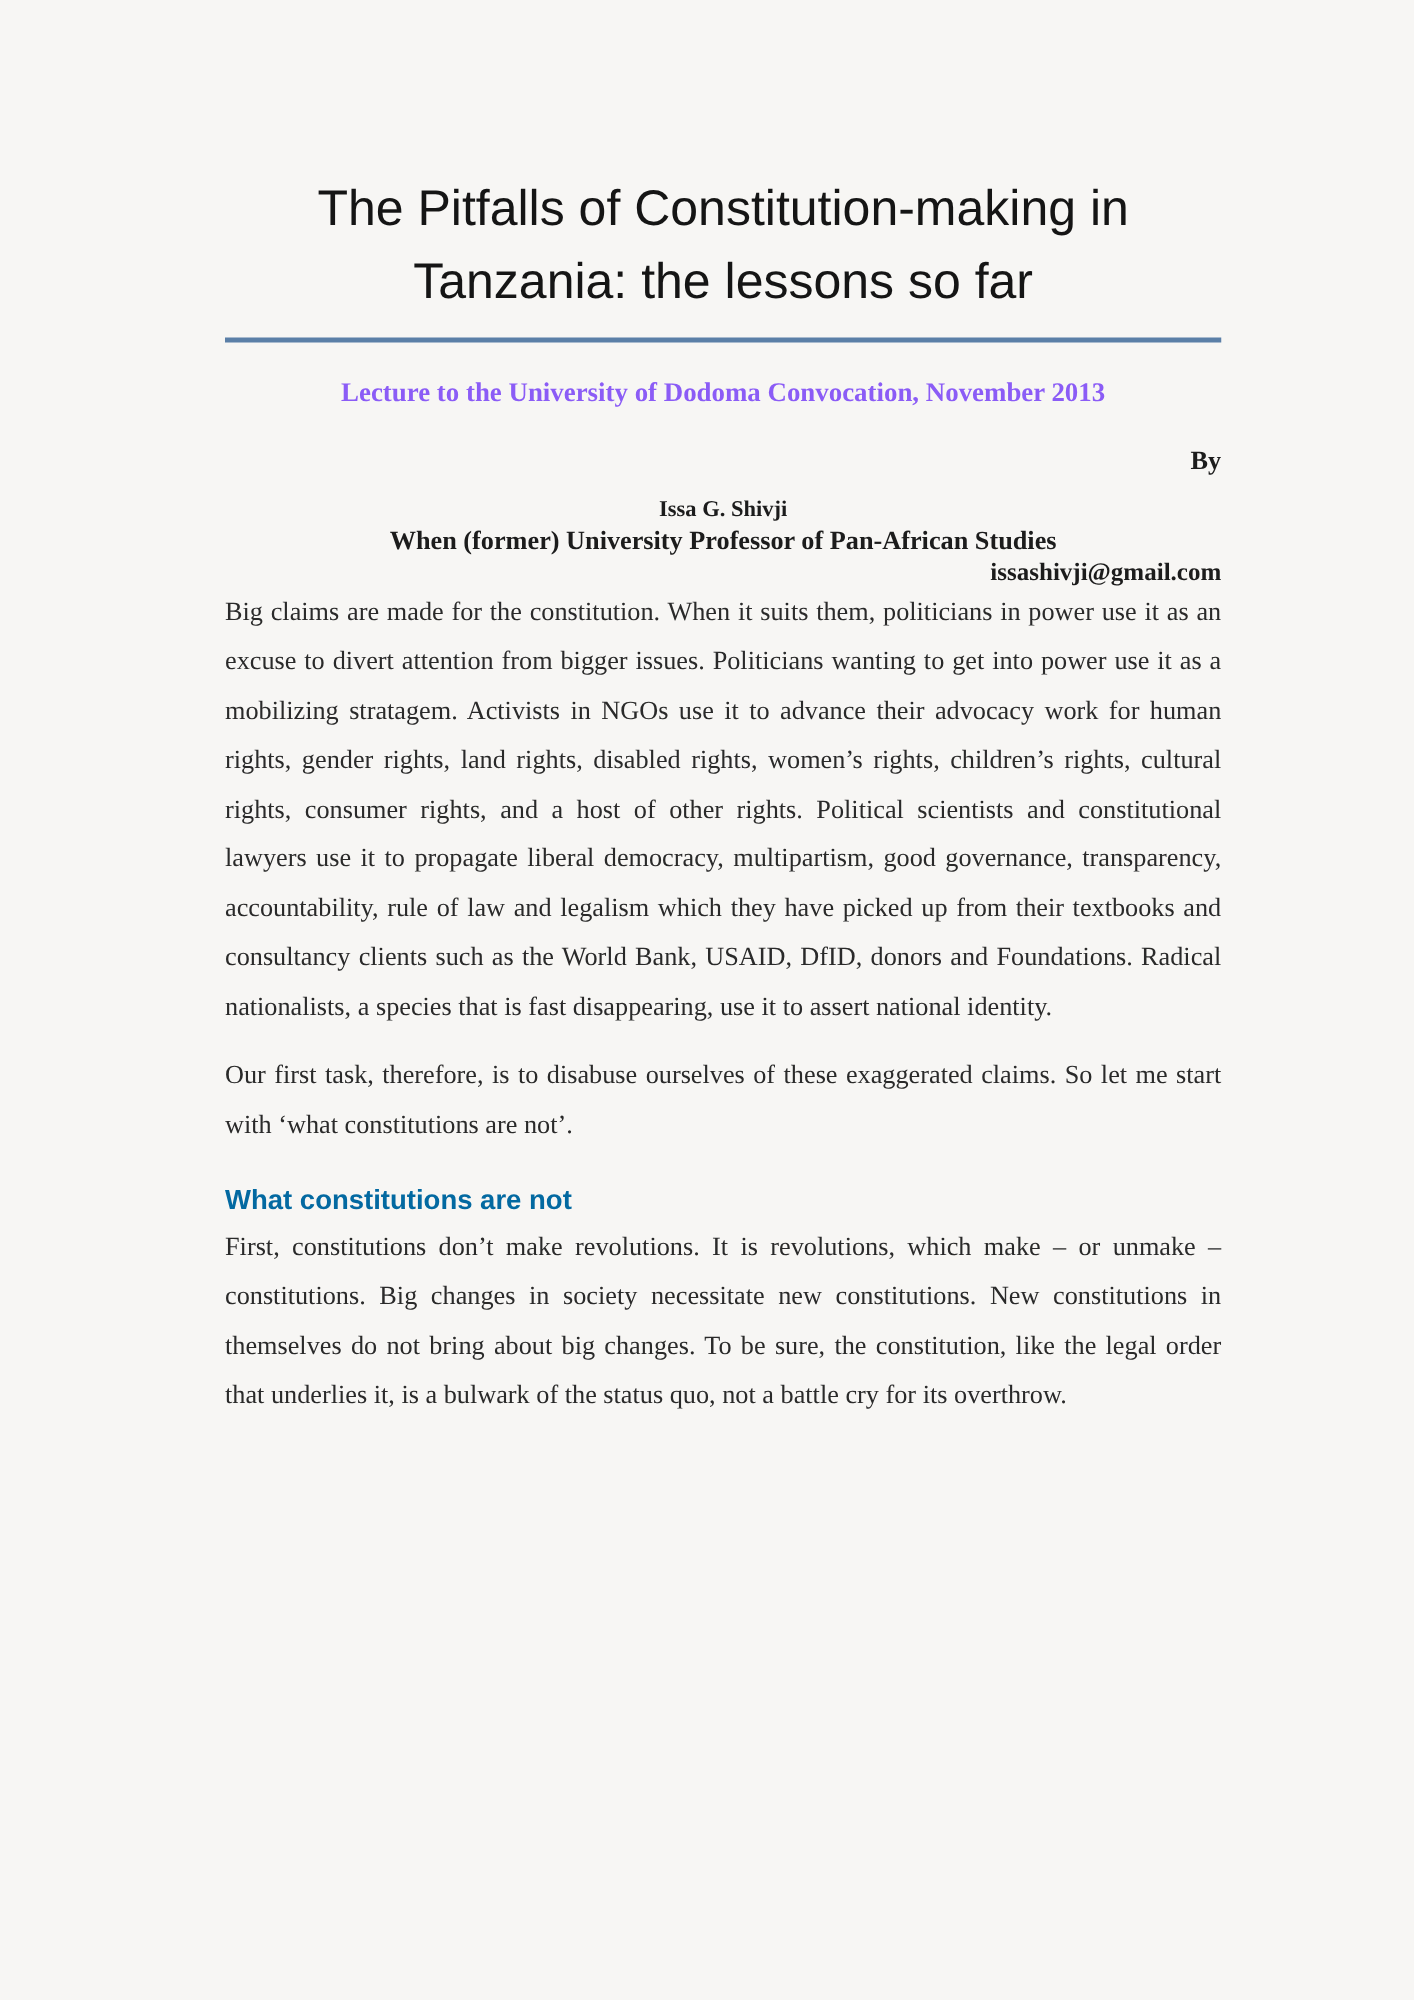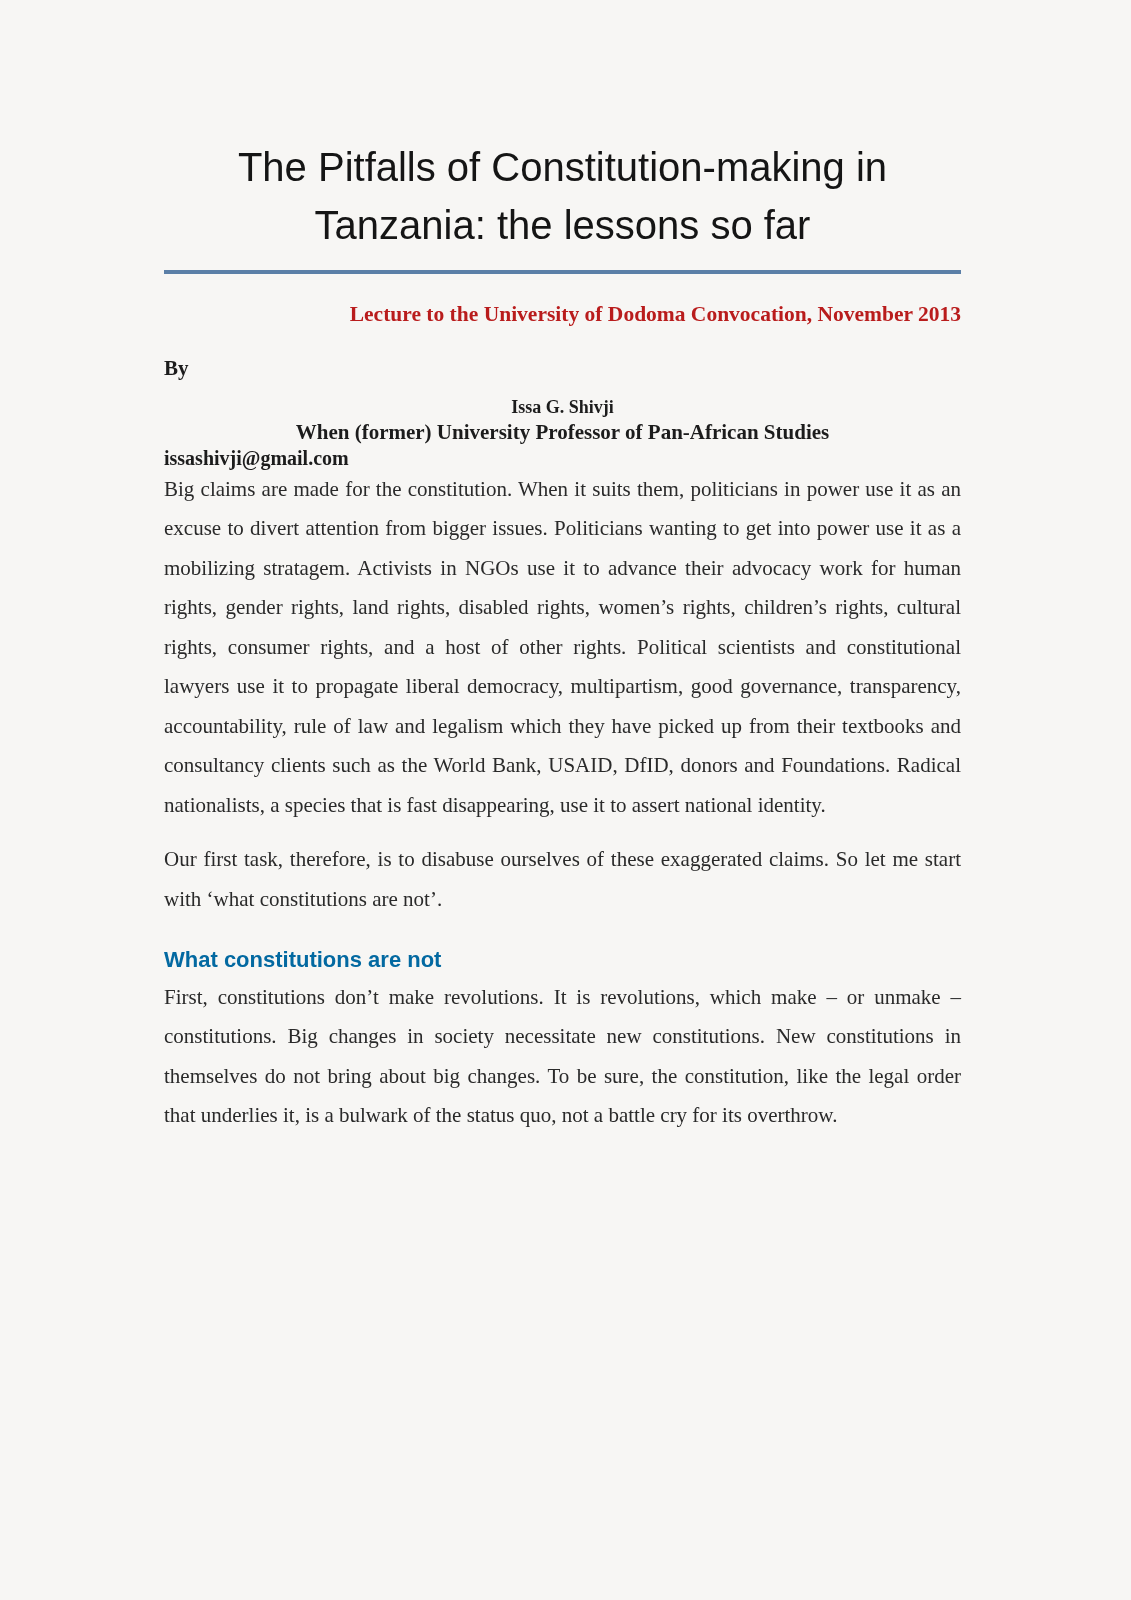--- a/index.html
+++ b/index.html
@@ -11,67 +11,67 @@
     position: relative;
     width: 1131px;
     height: 1600px;
     background: #f7f6f4;
     overflow: hidden;
     font-family: "Liberation Serif", serif;
     color: #262626;
   }
   .content {
     position: absolute;
-    left: 164px;
+    left: 180px;
     top: 0;
     width: 797px;
   }
   .doc-title {
     margin-top: 138px;
     font-family: "Liberation Sans", sans-serif;
     font-weight: 400;
     font-size: 40px;
     line-height: 1.45;
     color: #151515;
     text-align: center;
     padding-bottom: 16px;
     border-bottom: 4px solid #5b7fa7;
   }
   .subtitle {
     margin-top: 28px;
     font-size: 21.5px;
     font-weight: bold;
-    text-align: right;
-    color: #b91c1c;
+    text-align: center;
+    color: #8b5cf6;
   }
   .byline {
     margin-top: 29px;
     font-size: 21px;
     font-weight: bold;
-    text-align: left;
+    text-align: right;
     color: #1c1c1c;
   }
   .author-name {
     margin-top: 16px;
     font-size: 18px;
     font-weight: bold;
     text-align: center;
     color: #1c1c1c;
   }
   .author-line {
     font-size: 21px;
     font-weight: bold;
     text-align: center;
     line-height: 1.38;
     color: #1c1c1c;
   }
   .author-email {
     font-size: 20px;
     font-weight: bold;
-    text-align: left;
+    text-align: right;
     color: #1c1c1c;
   }
   .body-text {
   }
   .para {
     font-size: 21px;
     line-height: 1.88;
     text-align: justify;
     color: #2a2a2a;
     margin: 0 0 15px 0;

